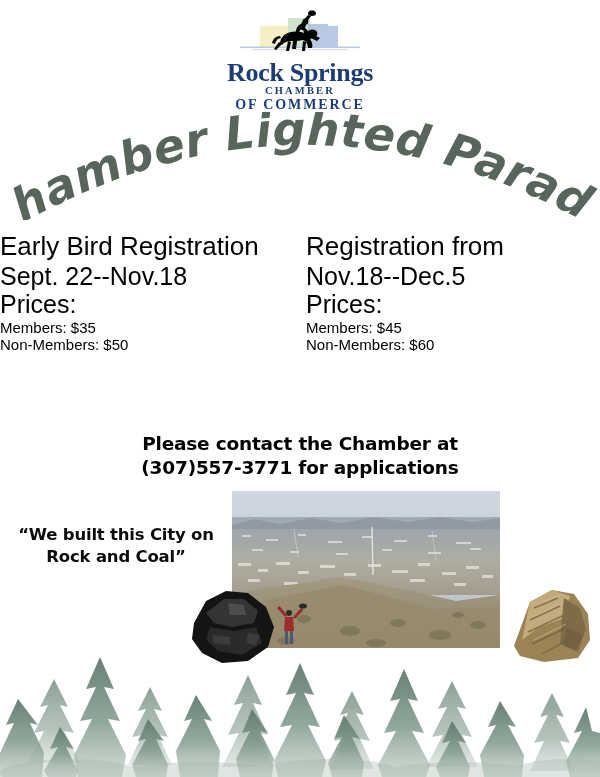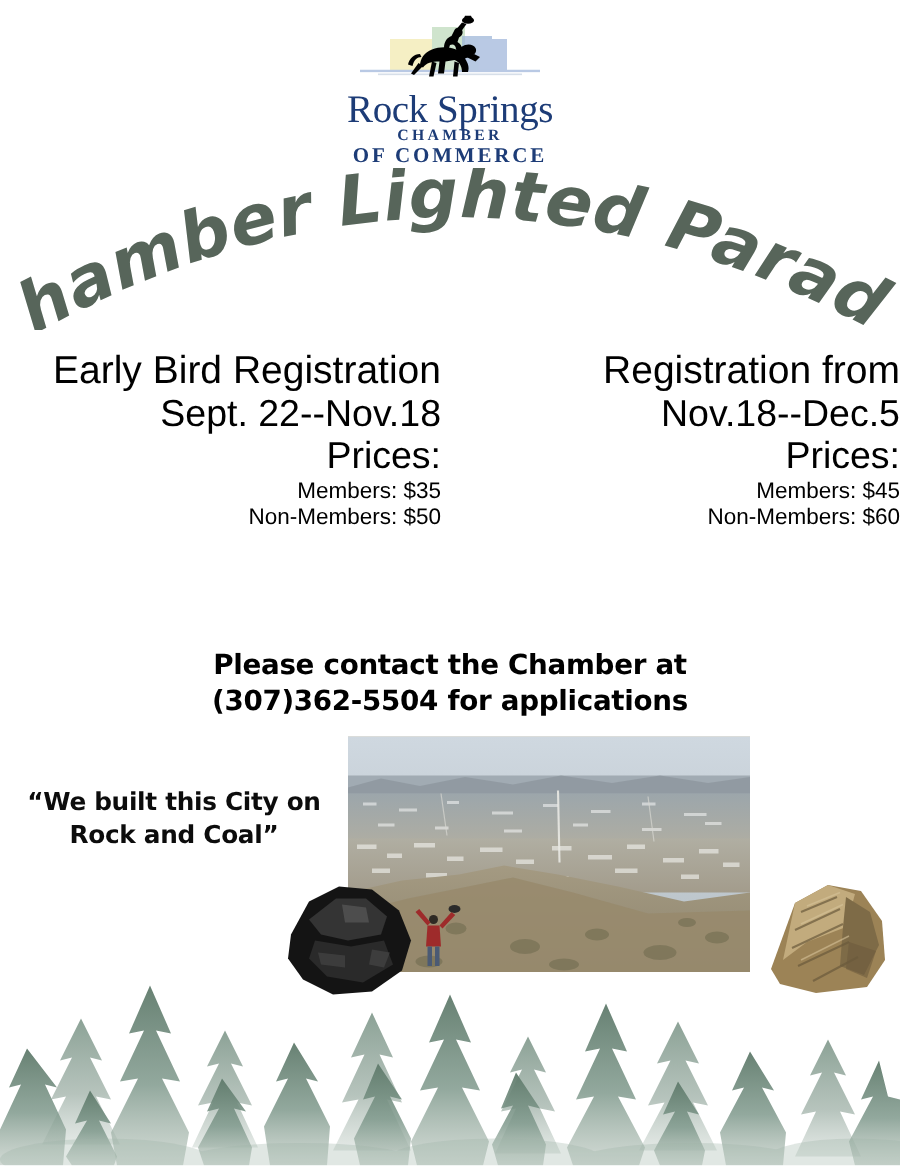--- a/index.html
+++ b/index.html
@@ -10,21 +10,21 @@
     background:#ffffff;
   }
   .flyer{position:absolute;inset:0;background:#fff;}
 
   
   .logo-block{position:absolute;left:0;right:0;top:8px;height:100px;}
   .logo-inner{position:relative;width:200px;margin:0 auto;height:100px;}
   .logo-mark{position:absolute;left:0;top:0;width:200px;height:56px;}
   .logo-name{
     position:absolute;left:0;top:52px;width:200px;text-align:center;
-    font-family:"Liberation Serif", serif;font-weight:normal;
+    font-family:"Liberation Serif", serif;font-weight:bold;
     font-size:26px;letter-spacing:-0.3px;color:#1d3c77;line-height:1;
   }
   .logo-sub1{
     position:absolute;left:0;top:78px;width:200px;text-align:center;
     font-family:"Liberation Serif", serif;font-weight:bold;
     font-size:10.5px;letter-spacing:2.2px;color:#1d3c77;line-height:1;
   }
   .logo-sub2{
     position:absolute;left:0;top:90px;width:200px;text-align:center;
     font-family:"Liberation Serif", serif;font-weight:bold;
@@ -36,21 +36,21 @@
   .title-arc text{
     font-family:"DejaVu Sans", sans-serif;
     font-weight:bold;font-style:italic;
     font-size:46px;
     fill:#57655a;
     letter-spacing:0.5px;
   }
 
   
   .cols{position:absolute;left:0;top:232px;width:600px;height:190px;display:flex;}
-  .col{flex:1;text-align:right;}
+  .col{flex:1;text-align:left;}
   .col.left{padding-right:6px;}
   .col.right{padding-left:6px;}
   .col .ln{
     font-family:"Liberation Sans", sans-serif;
     color:#000;line-height:1.14;
     font-size:25px;white-space:nowrap;
   }
   .col .ln.head{font-size:26px;}
   .col .ln.small{font-size:15px;}
 
@@ -149,21 +149,21 @@
       <div class="ln head">Registration from</div>
       <div class="ln">Nov.18--Dec.5</div>
       <div class="ln">Prices:</div>
       <div class="ln small">Members: $45</div>
       <div class="ln small">Non-Members: $60</div>
     </div>
   </div>
 
   <div class="contact">
     <div>Please contact the Chamber at</div>
-    <div>(307)362-5504 for applications</div>
+    <div>(307)557-3771 for applications</div>
   </div>
 
   <div class="quote">
     <div>“We built this City on</div>
     <div>Rock and Coal”</div>
   </div>
 
   <div class="photo">
     <svg viewBox="0 0 268 157" width="268" height="157">
       <defs>

